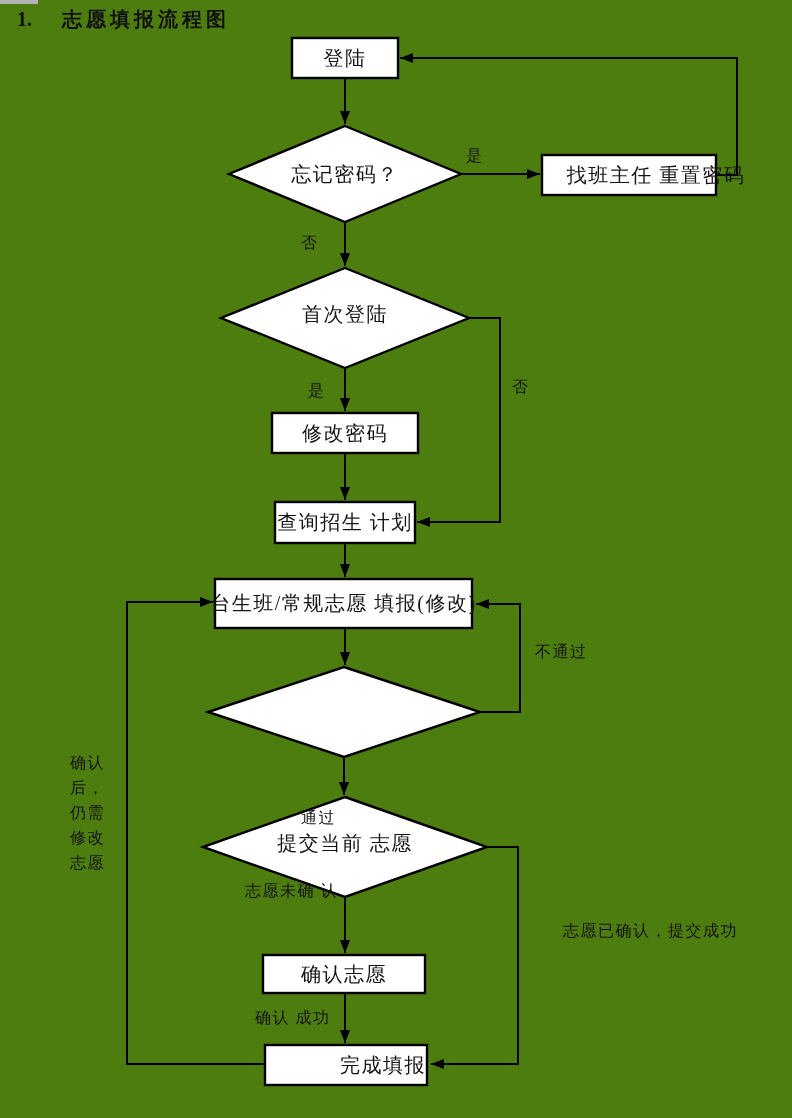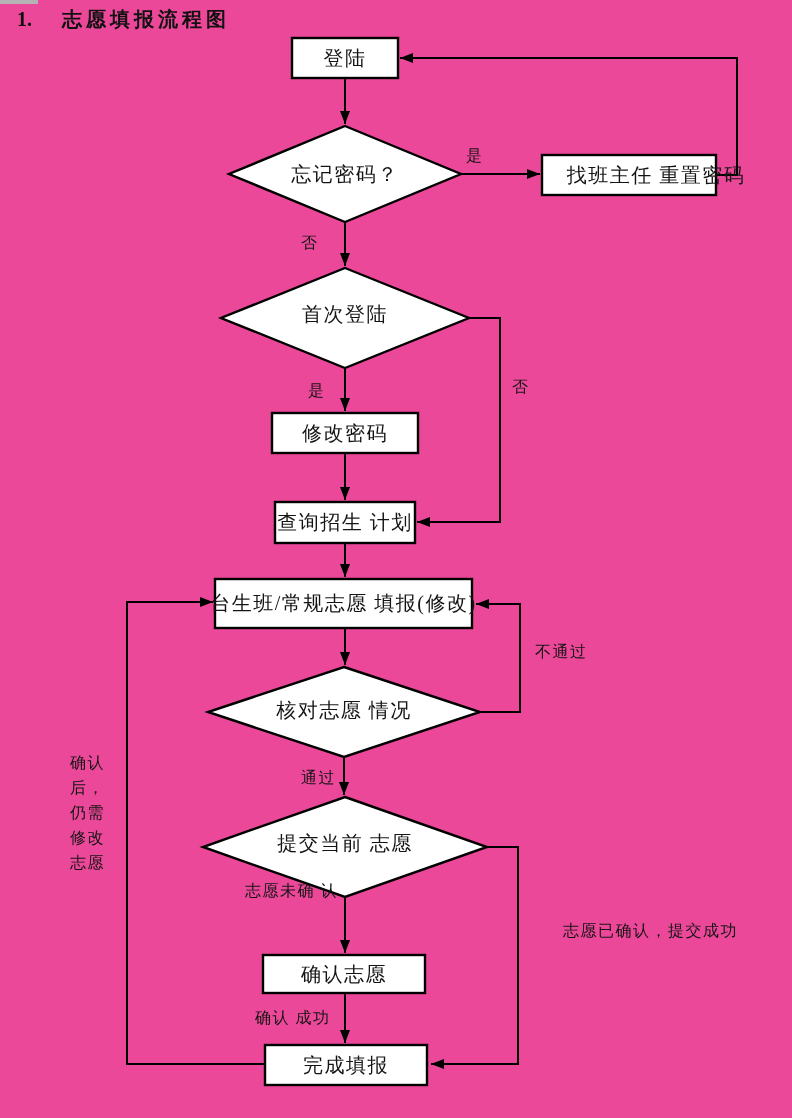--- a/index.html
+++ b/index.html
@@ -1,19 +1,19 @@
 <!DOCTYPE html>
 <html><head>
 <meta charset="utf-8">
 <style>
   html,body{margin:0;padding:0;background:#fff;}
   #canvas{
     position:relative;
     width:792px;height:1118px;
-    background:#ec4899;
+    background:#4d7c0f;
     font-family:"Liberation Serif","DejaVu Serif",serif;
     color:#111;
     overflow:hidden;
   }
   #corner-bar{
     position:absolute;left:0;top:0;width:38px;height:4px;
     background:#b3b3b3;
   }
   #title{
     position:absolute;left:17px;top:6px;
@@ -83,31 +83,30 @@
     <polygon class="node" points="345,797 487,847 345,897 203,847"></polygon>
   </svg>
 
   <div class="nlabel" style="left:292px;top:38px;width:106px;height:40px;">登陆</div>
   <div class="nlabel" style="left:229px;top:126px;width:232px;height:96px;">忘记密码？</div>
   <div class="nlabel" style="left:542px;top:155px;width:174px;height:40px;margin-left:27px;">找班主任 重置密码</div>
   <div class="nlabel" style="left:221px;top:264px;width:248px;height:100px;">首次登陆</div>
   <div class="nlabel" style="left:272px;top:413px;width:146px;height:40px;">修改密码</div>
   <div class="nlabel" style="left:275px;top:502px;width:140px;height:41px;">查询招生 计划</div>
   <div class="nlabel" style="left:215px;top:579px;width:257px;height:49px;">台生班/常规志愿 填报(修改)</div>
-  <div class="nlabel" style="left:208px;top:665px;width:272px;height:90px;">核对志愿 情况</div>
   <div class="nlabel" style="left:203px;top:793px;width:284px;height:100px;">提交当前 志愿</div>
   <div class="nlabel" style="left:263px;top:955px;width:162px;height:38px;border-radius:18px;">确认志愿</div>
-  <div class="nlabel" style="left:265px;top:1045px;width:162px;height:40px;">完成填报</div>
+  <div class="nlabel" style="left:265px;top:1045px;width:162px;height:40px;padding-left:37px;">完成填报</div>
 
   <div class="elabel" style="left:466px;top:146px;">是</div>
   <div class="elabel" style="left:301px;top:233px;">否</div>
   <div class="elabel" style="left:308px;top:381px;">是</div>
   <div class="elabel" style="left:512px;top:377px;">否</div>
   <div class="elabel" style="left:535px;top:642px;">不通过</div>
-  <div class="elabel" style="left:301px;top:768px;">通过</div>
+  <div class="elabel" style="left:301px;top:808px;">通过</div>
   <div class="elabel" style="left:245px;top:881px;">志愿未确 认</div>
   <div class="elabel" style="left:535px;top:921px;margin-left:28px;">志愿已确认，提交成功</div>
   <div class="elabel" style="left:255px;top:1008px;">确认 成功</div>
 
   <div id="note-revise" class="elabel" style="left:70px;top:750px;">
     <div>确认</div>
     <div>后，</div>
     <div>仍需</div>
     <div>修改</div>
     <div>志愿</div>

